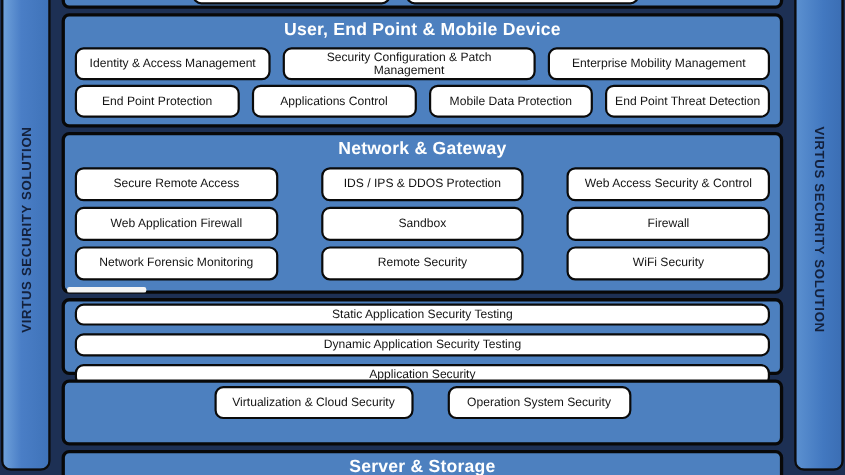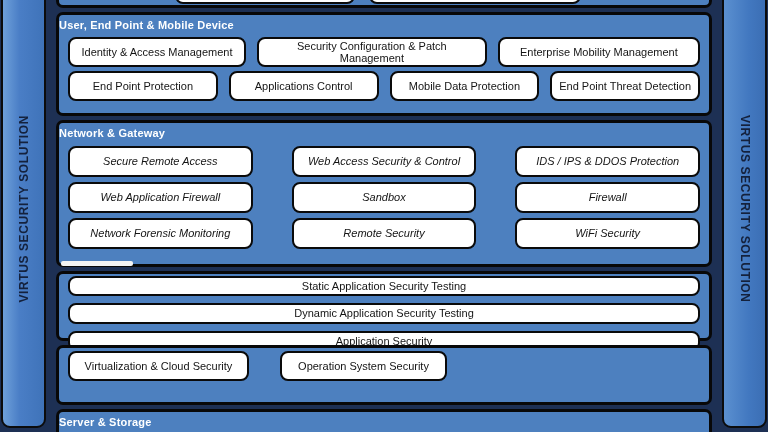--- a/index.html
+++ b/index.html
@@ -27,21 +27,21 @@
   .content{
     position:absolute;left:56px;width:656px;top:-22px;
     display:flex;flex-direction:column;gap:4px;box-sizing:border-box;
   }
   .section{
     background:#4d80bf;
     border:3px solid #080808;border-radius:7px;
     box-sizing:border-box;position:relative;
   }
   .section-title{
-    text-align:left;color:#ffffff;font-weight:700;font-size:11px;
+    text-align:center;color:#ffffff;font-weight:700;font-size:16px;
     padding:4px 0 2px 0;letter-spacing:.2px;
   }
   .row{display:flex;padding:0 9px;box-sizing:border-box;}
   .box{
     background:#ffffff;border:2px solid #0a0a0a;border-radius:8px;
     display:flex;align-items:center;justify-content:center;
     font-size:11px;color:#141414;text-align:center;line-height:1.12;
     padding:2px 6px;box-sizing:border-box;
   }
   
@@ -52,34 +52,34 @@
   
   .sec-user{height:104px;}
   .sec-user .row{margin-top:4px;gap:11px;}
   .sec-user .row .box{height:30px;flex:1;}
   .sec-user .row.r1 .box.m{flex:1.32;}
   .sec-user .row.r1 .box.r{flex:1.15;}
   
   .sec-network{height:147px;}
   .sec-network .grid{
     display:grid;grid-template-columns:1fr 1fr 1fr;column-gap:39px;
-    padding:0 9px;margin-top:5px;font-style:italic;
+    padding:0 9px;margin-top:5px;
   }
   .sec-network .grid .box{height:31px;}
   
   .sec-app{height:70px;}
   .sec-app .row{margin-top:2px;gap:7px;flex-direction:column;}
   .sec-app .row .box{height:37px;}
   .sec-app .row .box.w1{flex:1.14;}
   .sec-app .row .box.w2{flex:1.14;}
   .sec-app .row .box.w3{flex:0.95;}
   .sec-app .row .box.w4{flex:1.05;}
   
   .sec-platform{height:60px;}
-  .sec-platform .row{margin-top:3px;gap:31px;}
+  .sec-platform .row{margin-top:3px;justify-content:center;gap:31px;}
   .sec-platform .row .box{height:30px;}
   .sec-platform .row .box.p1{width:181px;}
   .sec-platform .row .box.p2{width:167px;}
   
   .sec-server{height:62px;}
   
   .artifact{
     position:absolute;left:61px;top:261px;width:72px;height:5px;
     background:#f4f4f4;border-radius:2px;z-index:12;
   }
@@ -116,22 +116,22 @@
         <div class="box">Applications Control</div>
         <div class="box">Mobile Data Protection</div>
         <div class="box">End Point Threat Detection</div>
       </div>
     </div>
 
     <div class="section sec-network">
       <div class="section-title">Network &amp; Gateway</div>
       <div class="grid">
         <div class="box">Secure Remote Access</div>
+        <div class="box">IDS / IPS &amp; DDOS Protection</div>
         <div class="box">Web Access Security &amp; Control</div>
-        <div class="box">IDS / IPS &amp; DDOS Protection</div>
       </div>
       <div class="grid">
         <div class="box">Web Application Firewall</div>
         <div class="box">Sandbox</div>
         <div class="box">Firewall</div>
       </div>
       <div class="grid">
         <div class="box">Network Forensic Monitoring</div>
         <div class="box">Remote Security</div>
         <div class="box">WiFi Security</div>

